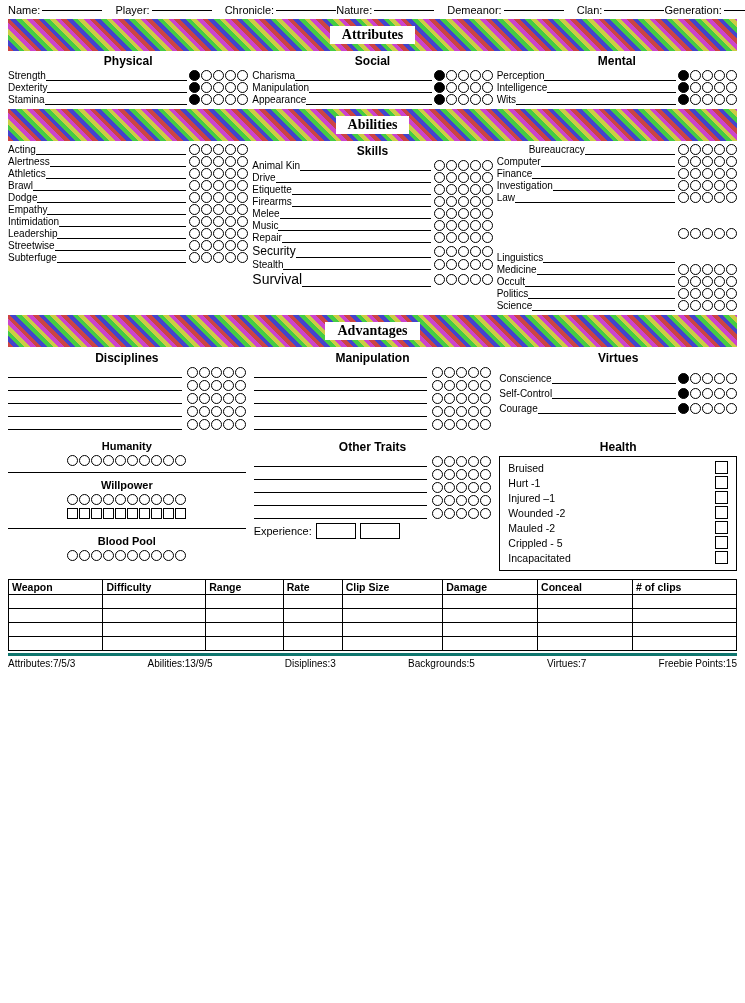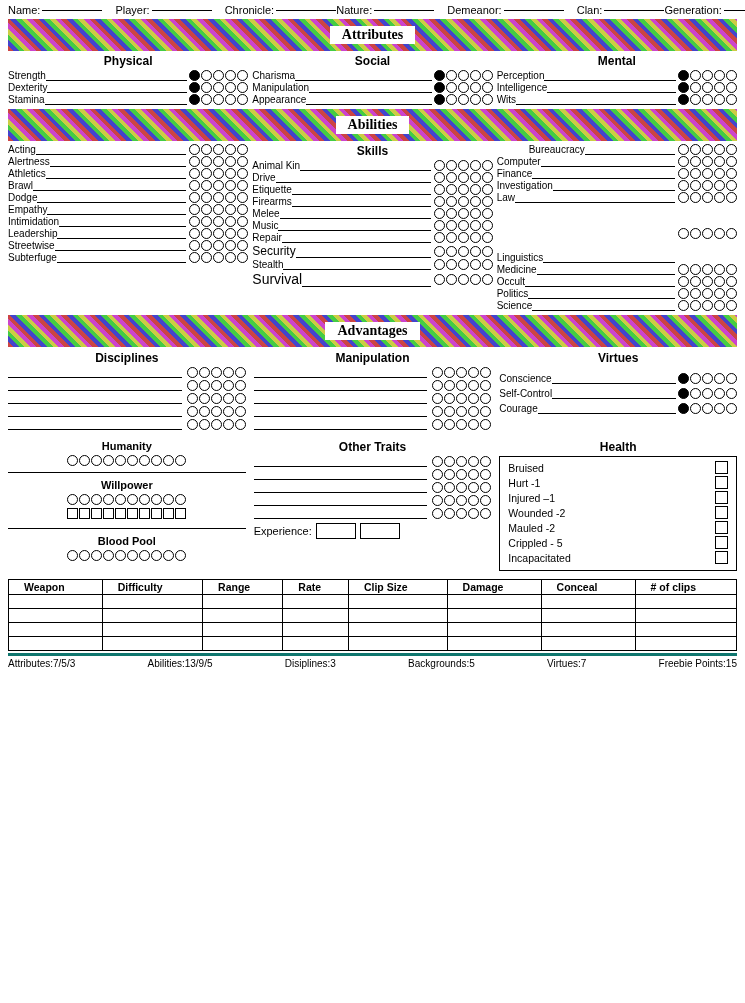--- a/index.html
+++ b/index.html
@@ -193,21 +193,21 @@
       width: 100%;
       border-collapse: collapse;
       margin-top: 8px;
       font-size: 10.5px;
     }
     .weapons-table th, .weapons-table td {
       border: 1px solid #000;
       padding: 1px 3px;
       text-align: left;
     }
-    .weapons-table th { font-weight: bold; padding-left: 15px; }
+    .weapons-table th { font-weight: bold; }
     .weapons-table td { height: 14px; }
     
     .footer-bar {
       display: flex;
       justify-content: space-between;
       border-top: 3px solid #0f766e;
       padding-top: 2px;
       margin-top: 2px;
       font-size: 10px;
     }

